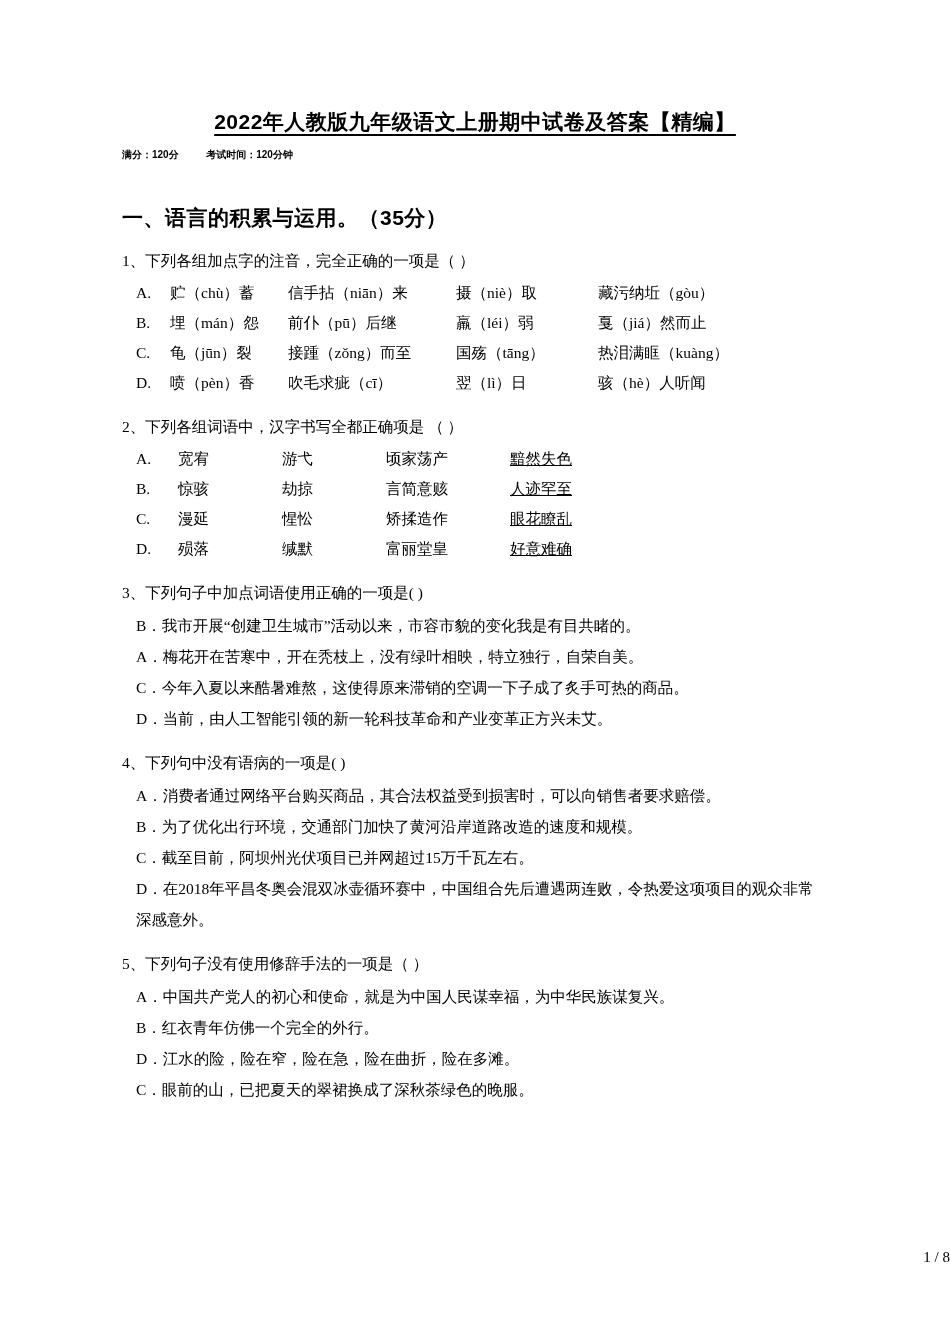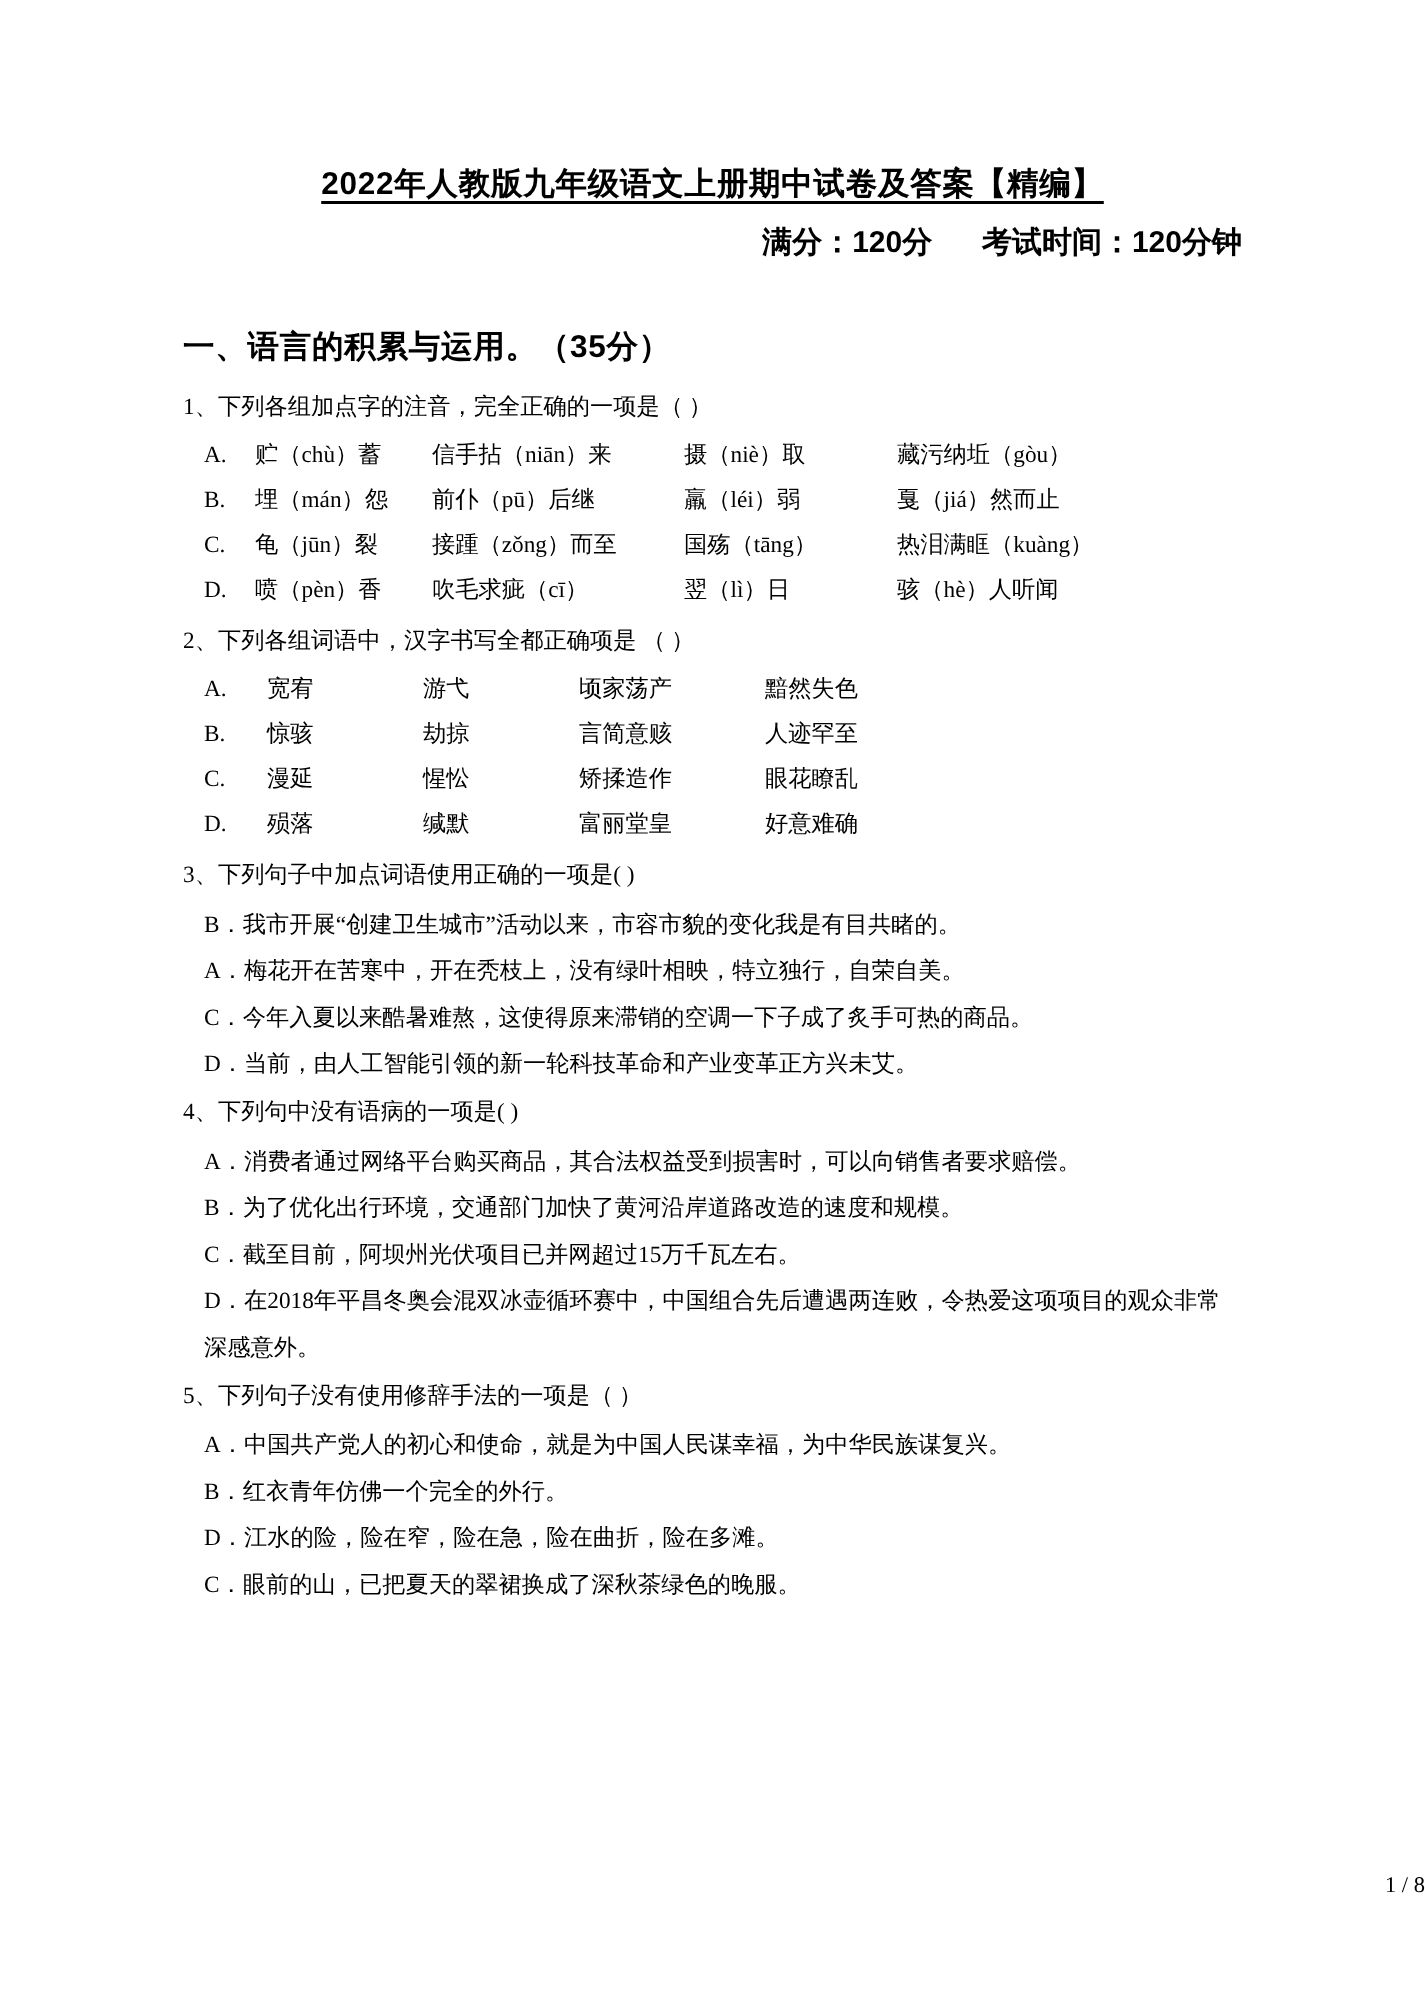--- a/index.html
+++ b/index.html
@@ -29,39 +29,39 @@
     text-align: center;
     letter-spacing: 0.5px;
     text-decoration: underline;
     text-underline-offset: 5px;
     margin: 0 0 12px 0;
     white-space: nowrap;
   }
   .doc-subtitle {
     font-family: "Liberation Sans", sans-serif;
     font-weight: bold;
-    font-size: 20px;
-    text-align: right;
+    font-size: 10px;
+    text-align: left;
     margin: 0 0 42px 0;
   }
   .doc-subtitle .gap {
     display: inline-block;
     width: 22px;
   }
   .section-heading {
     font-family: "Liberation Sans", sans-serif;
     font-weight: bold;
     font-size: 21px;
     margin: 0 0 14px 0;
     letter-spacing: 0.5px;
   }
   .q-stem {
     font-size: 15.5px;
     line-height: 26px;
-    margin: 4px 0 4px 0;
+    margin: 16px 0 4px 0;
   }
   .opt-table {
     border-collapse: collapse;
     margin: 0 0 6px 0;
     table-layout: fixed;
   }
   .opt-table td {
     font-size: 15.5px;
     line-height: 30px;
     padding: 0 0 0 0;
@@ -74,21 +74,21 @@
   }
   .opt-row-4 td.c1 { width: 118px; }
   .opt-row-4 td.c2 { width: 168px; }
   .opt-row-4 td.c3 { width: 142px; margin-left: 48px; }
   .opt-row-4 td.c4 { width: auto; }
 
   .words-table td.lbl { width: 42px; padding-left: 14px; }
   .words-table td.w1 { width: 104px; }
   .words-table td.w2 { width: 104px; }
   .words-table td.w3 { width: 124px; }
-  .words-table td.w4 { width: auto; }
+  .words-table td.w4 { width: auto; text-decoration: underline; }
 
   .opt-line {
     font-size: 15.5px;
     line-height: 31px;
     margin: 0;
     padding-left: 14px;
   }
   .opt-line.wrap {
     padding-left: 14px;
     text-indent: 0;

